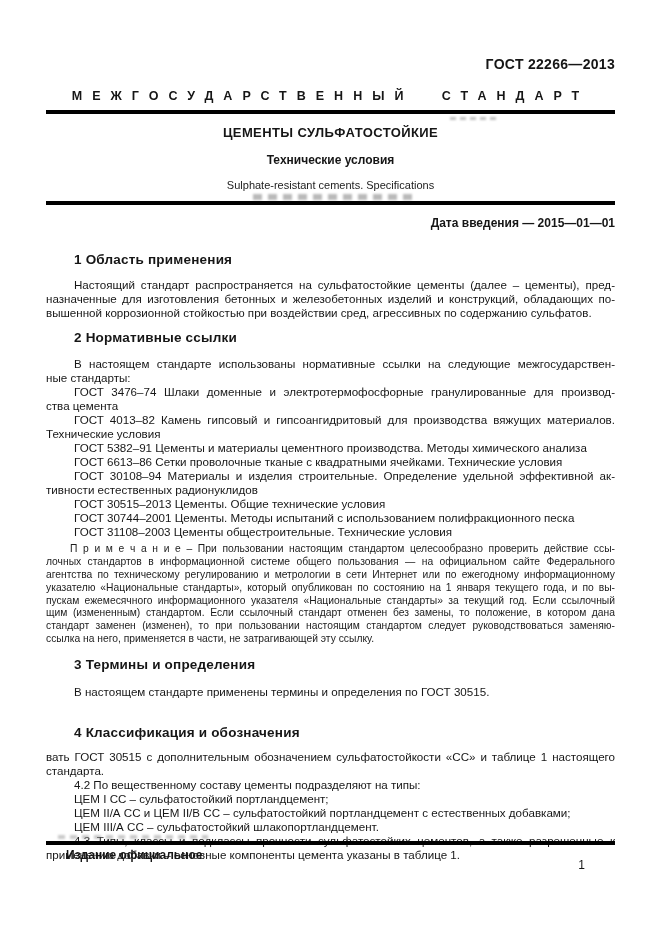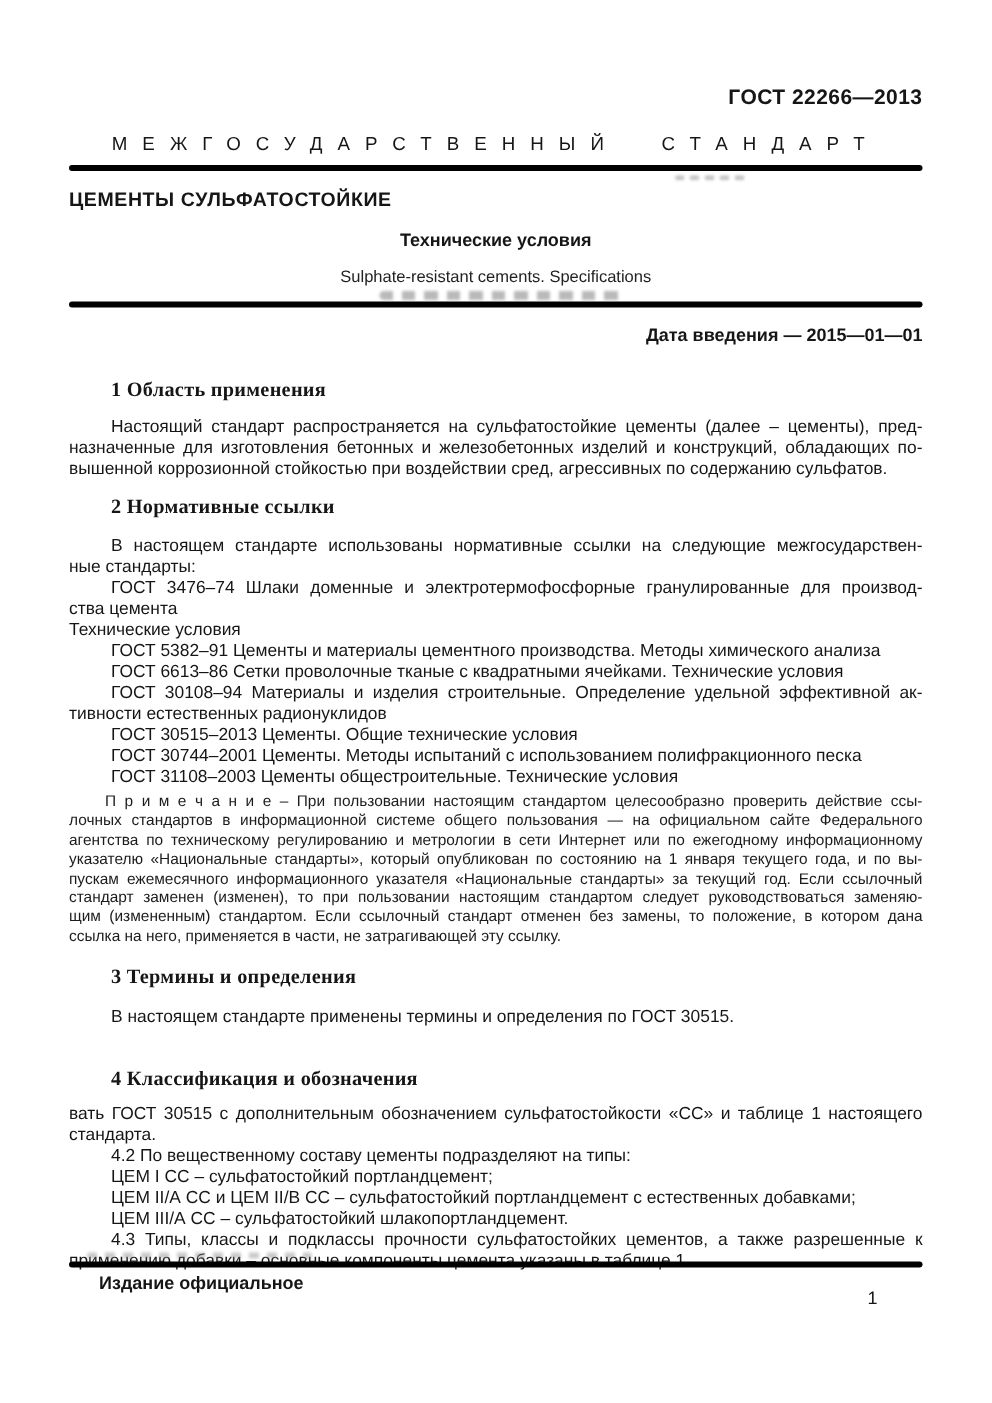--- a/index.html
+++ b/index.html
@@ -1,58 +1,57 @@
 <!DOCTYPE html>
 <html><head>
 <meta charset="utf-8">
 <style>
-  * { margin:0; padding:0; box-sizing:border-box;border-radius:32px; }
+  * { margin:0; padding:0; box-sizing:border-box; }
   html,body { background:#ffffff; }
   .page {
     position:relative;
     width:661px; height:935px;
     background:#ffffff;
     color:#161616;
     font-family:"Liberation Sans", sans-serif;
     overflow:hidden;
   }
   .content { position:absolute; left:46px; right:46px; top:0; }
 
   .doc-number {
     margin-top:56px;
     text-align:right;
     font-size:14px; font-weight:bold; line-height:17px;
     letter-spacing:0.3px;
   }
   .standard-type {
     margin-top:16px;
     text-align:center;
-    font-size:12.5px; font-weight:normal; line-height:15px;
+    font-size:12.5px; font-weight:bold; line-height:15px;
     letter-spacing:10px; word-spacing:15px;
     white-space:nowrap;
   }
   .rule { height:4px; background:#000; }
   .rule1 { margin-top:6px; }
   .rule2 { margin-top:9px; }
 
-  .title    { margin-top:11px; text-align:left; font-size:13px;  font-weight:bold; line-height:15px; letter-spacing:0.4px; }
+  .title    { margin-top:11px; text-align:center; font-size:13px;  font-weight:bold; line-height:15px; letter-spacing:0.4px; }
   .subtitle { margin-top:13px; text-align:center; font-size:12px;  font-weight:bold; line-height:14px; }
   .title-en { margin-top:12px; text-align:center; font-size:11px;  line-height:13px; color:#222; }
 
   .date-line {
     margin-top:11px;
     text-align:right;
     font-size:12px; font-weight:bold; line-height:15px;
   }
 
   .sec-h {
     font-size:13.5px; font-weight:bold; line-height:16px;
     letter-spacing:0.2px;
     padding-left:28px;
-    font-family:Liberation Serif, serif;
   }
   .h1g { margin-top:21px; margin-bottom:10px; }
   .h2g { margin-top:10px; margin-bottom:11px; }
   .h3g { margin-top:11px; margin-bottom:12px; }
   .h4g { margin-top:26px;  margin-bottom:9px;  }
 
   .ln {
     font-size:11.6px; line-height:14px; height:14px;
     text-align:left; white-space:nowrap;
     color:#161616;
@@ -103,37 +102,38 @@
     <div class="sec-h h1g">1 Область применения</div>
     <div class="ln ind j">Настоящий стандарт распространяется на сульфатостойкие цементы (далее – цементы), пред-</div>
     <div class="ln j">назначенные для изготовления бетонных и железобетонных изделий и конструкций, обладающих по-</div>
     <div class="ln">вышенной коррозионной стойкостью при воздействии сред, агрессивных по содержанию сульфатов.</div>
 
     <div class="sec-h h2g">2 Нормативные ссылки</div>
     <div class="ln ind j">В настоящем стандарте использованы нормативные ссылки на следующие межгосударствен-</div>
     <div class="ln">ные стандарты:</div>
     <div class="ln ind j">ГОСТ 3476–74 Шлаки доменные и электротермофосфорные гранулированные для производ-</div>
     <div class="ln">ства цемента</div>
+    <div class="ln ind j">ГОСТ 4013–82 Камень гипсовый и гипсоангидритовый для производства вяжущих материалов.</div>
     <div class="ln">Технические условия</div>
     <div class="ln ind">ГОСТ 5382–91 Цементы и материалы цементного производства. Методы химического анализа</div>
     <div class="ln ind">ГОСТ 6613–86 Сетки проволочные тканые с квадратными ячейками. Технические условия</div>
     <div class="ln ind j">ГОСТ 30108–94 Материалы и изделия строительные. Определение удельной эффективной ак-</div>
     <div class="ln">тивности естественных радионуклидов</div>
     <div class="ln ind">ГОСТ 30515–2013 Цементы. Общие технические условия</div>
     <div class="ln ind">ГОСТ 30744–2001 Цементы. Методы испытаний с использованием полифракционного песка</div>
     <div class="ln ind">ГОСТ 31108–2003 Цементы общестроительные. Технические условия</div>
 
     <div class="note">
       <div class="ln ind j">П р и м е ч а н и е  – При пользовании настоящим стандартом целесообразно проверить действие ссы-</div>
       <div class="ln j">лочных стандартов в информационной системе общего пользования — на официальном сайте Федерального</div>
       <div class="ln j">агентства по техническому регулированию и метрологии в сети Интернет или по ежегодному информационному</div>
       <div class="ln j">указателю «Национальные стандарты», который опубликован по состоянию на 1 января текущего года, и по вы-</div>
       <div class="ln j">пускам ежемесячного информационного указателя «Национальные стандарты» за текущий год. Если ссылочный</div>
+      <div class="ln j">щим (измененным) стандартом. Если ссылочный стандарт отменен без замены, то положение, в котором дана</div>
       <div class="ln j">стандарт заменен (изменен), то при пользовании настоящим стандартом следует руководствоваться заменяю-</div>
-      <div class="ln j">щим (измененным) стандартом. Если ссылочный стандарт отменен без замены, то положение, в котором дана</div>
       <div class="ln">ссылка на него, применяется в части, не затрагивающей эту ссылку.</div>
     </div>
 
     <div class="sec-h h3g">3 Термины и определения</div>
     <div class="ln ind">В настоящем стандарте применены термины и определения по ГОСТ 30515.</div>
 
     <div class="sec-h h4g">4 Классификация и обозначения</div>
     <div class="ln j">вать ГОСТ 30515 с дополнительным обозначением сульфатостойкости «СС» и таблице 1 настоящего</div>
     <div class="ln">стандарта.</div>
     <div class="ln ind">4.2 По вещественному составу цементы подразделяют на типы:</div>

